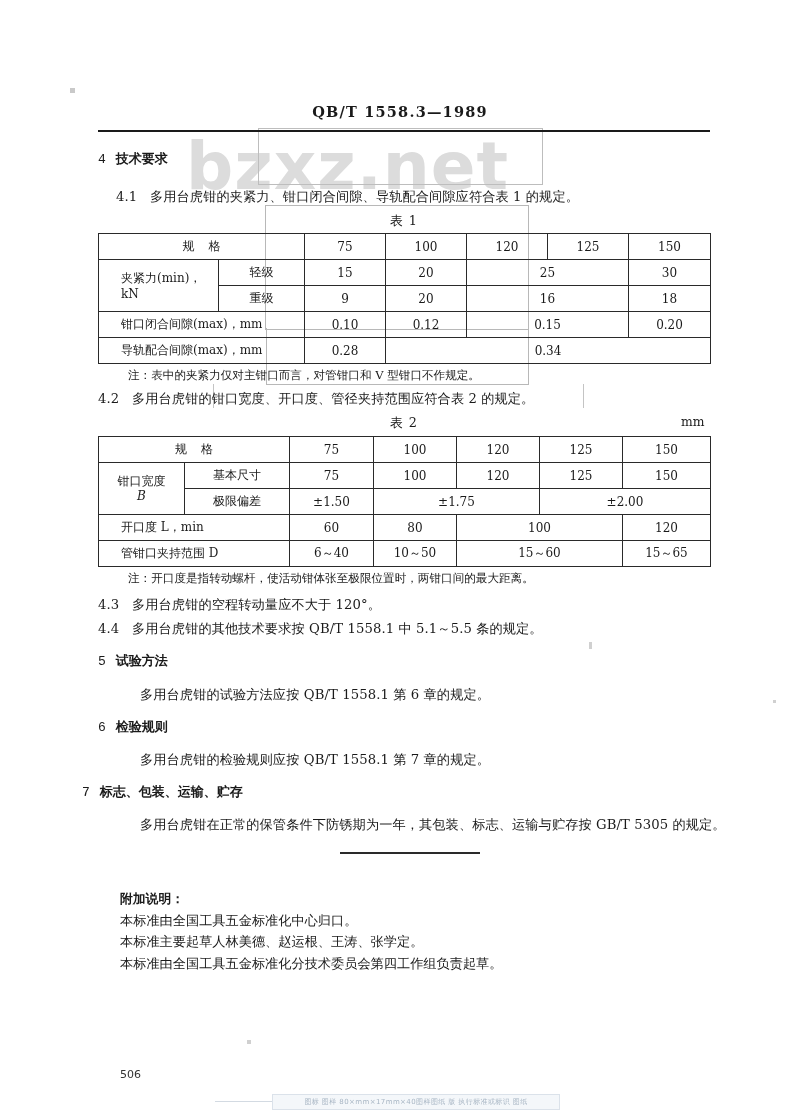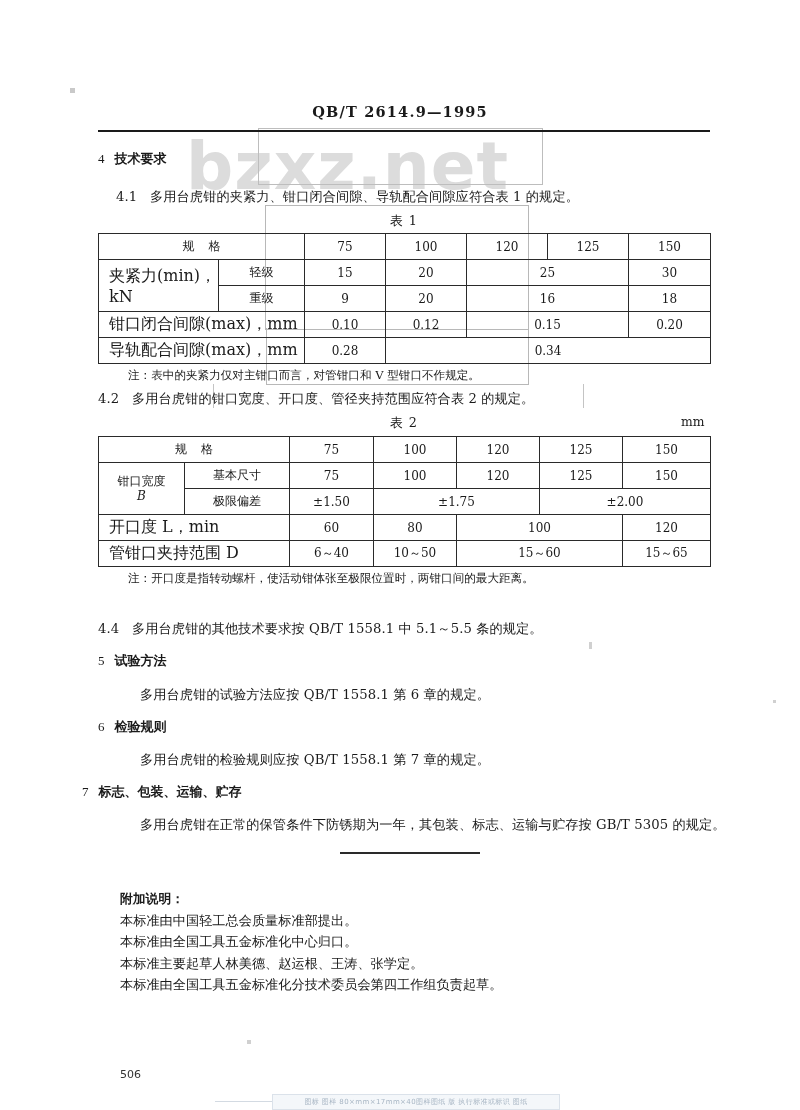--- a/index.html
+++ b/index.html
@@ -134,21 +134,21 @@
     height: 1.6px;
     background: #1a1a1a;
     z-index: 2;
   }
 
   
   .content { position: absolute; inset: 0; z-index: 3; }
 
   .h-sec {
     position: absolute;
-    font-family: Liberation Serif, serif;
+    font-family: Liberation Mono, monospace;
     font-weight: 700;
     font-size: 13px;
     white-space: nowrap;
   }
   .h-sec .num { margin-right: 10px; font-weight: 400; }
 
   .para {
     position: absolute;
     font-size: 13.2px;
     white-space: nowrap;
@@ -190,22 +190,22 @@
     border: 0.9px solid #2a2a2a;
     text-align: center;
     vertical-align: middle;
     padding: 0;
     height: 25px;
     font-family: "DejaVu Serif", "Liberation Serif", serif;
     background: transparent;
   }
   table.std td.lbl {
     text-align: left;
-    padding-left: 10px;
-    font-size: 16px;
+    padding-left: 22px;
+    font-size: 12px;
   }
   table.std td.lblc {
     text-align: center;
     letter-spacing: 14px;
     text-indent: 14px;
   }
   table.std td.sub {
     text-align: center;
   }
   .stack { line-height: 1.25; }
@@ -292,21 +292,21 @@
   <div class="wm-line-v1"></div>
   <div class="wm-line-v2"></div>
   <div class="wm-line-h1"></div>
   <div class="wm-tick-a"></div>
   <div class="wm-tick-b"></div>
 
   <div class="speck" style="left:247px;top:1040px;width:4px;height:4px;"></div>
   <div class="speck" style="left:589px;top:642px;width:3px;height:7px;"></div>
   <div class="speck" style="left:773px;top:700px;width:3px;height:3px;"></div>
 
-  <div class="doc-number">QB/T 2614.9—1995</div>
+  <div class="doc-number">QB/T 1558.3—1989</div>
   <div class="header-rule"></div>
 
   <div class="content">
 
     <div class="h-sec" style="left:98px;top:150px;">
       <span class="num">4</span><span>技术要求</span>
     </div>
 
     <div class="para" style="left:116px;top:188px;">
       <span class="num">4.1</span><span>多用台虎钳的夹紧力、钳口闭合间隙、导轨配合间隙应符合表 1 的规定。</span>
@@ -423,20 +423,23 @@
           <td>6～40</td>
           <td>10～50</td>
           <td colspan="2">15～60</td>
           <td>15～65</td>
         </tr>
       </tbody>
     </table>
 
     <div class="note" style="left:128px;top:571px;">注：开口度是指转动螺杆，使活动钳体张至极限位置时，两钳口间的最大距离。</div>
 
+    <div class="para" style="left:98px;top:596px;">
+      <span class="num">4.3</span><span>多用台虎钳的空程转动量应不大于 120°。</span>
+    </div>
     <div class="para" style="left:98px;top:620px;">
       <span class="num">4.4</span><span>多用台虎钳的其他技术要求按 QB/T 1558.1 中 5.1～5.5 条的规定。</span>
     </div>
 
     <div class="h-sec" style="left:98px;top:652px;">
       <span class="num">5</span><span>试验方法</span>
     </div>
     <div class="para" style="left:140px;top:686px;">
       <span>多用台虎钳的试验方法应按 QB/T 1558.1 第 6 章的规定。</span>
     </div>
@@ -452,21 +455,20 @@
       <span class="num">7</span><span>标志、包装、运输、贮存</span>
     </div>
     <div class="para" style="left:140px;top:816px;">
       <span>多用台虎钳在正常的保管条件下防锈期为一年，其包装、标志、运输与贮存按 GB/T 5305 的规定。</span>
     </div>
 
     <div class="mid-rule"></div>
 
     <div class="appendix">
       <div class="ttl">附加说明：</div>
-      <div>本标准由中国轻工总会质量标准部提出。</div>
       <div>本标准由全国工具五金标准化中心归口。</div>
       <div>本标准主要起草人林美德、赵运根、王涛、张学定。</div>
       <div>本标准由全国工具五金标准化分技术委员会第四工作组负责起草。</div>
     </div>
 
     <div class="page-num">506</div>
     <div class="footer-rule"></div>
     <div class="footer-artifact">图标  图样  80×mm×17mm×40图样图纸  版   执行标准或标识     图纸</div>
 
   </div>

